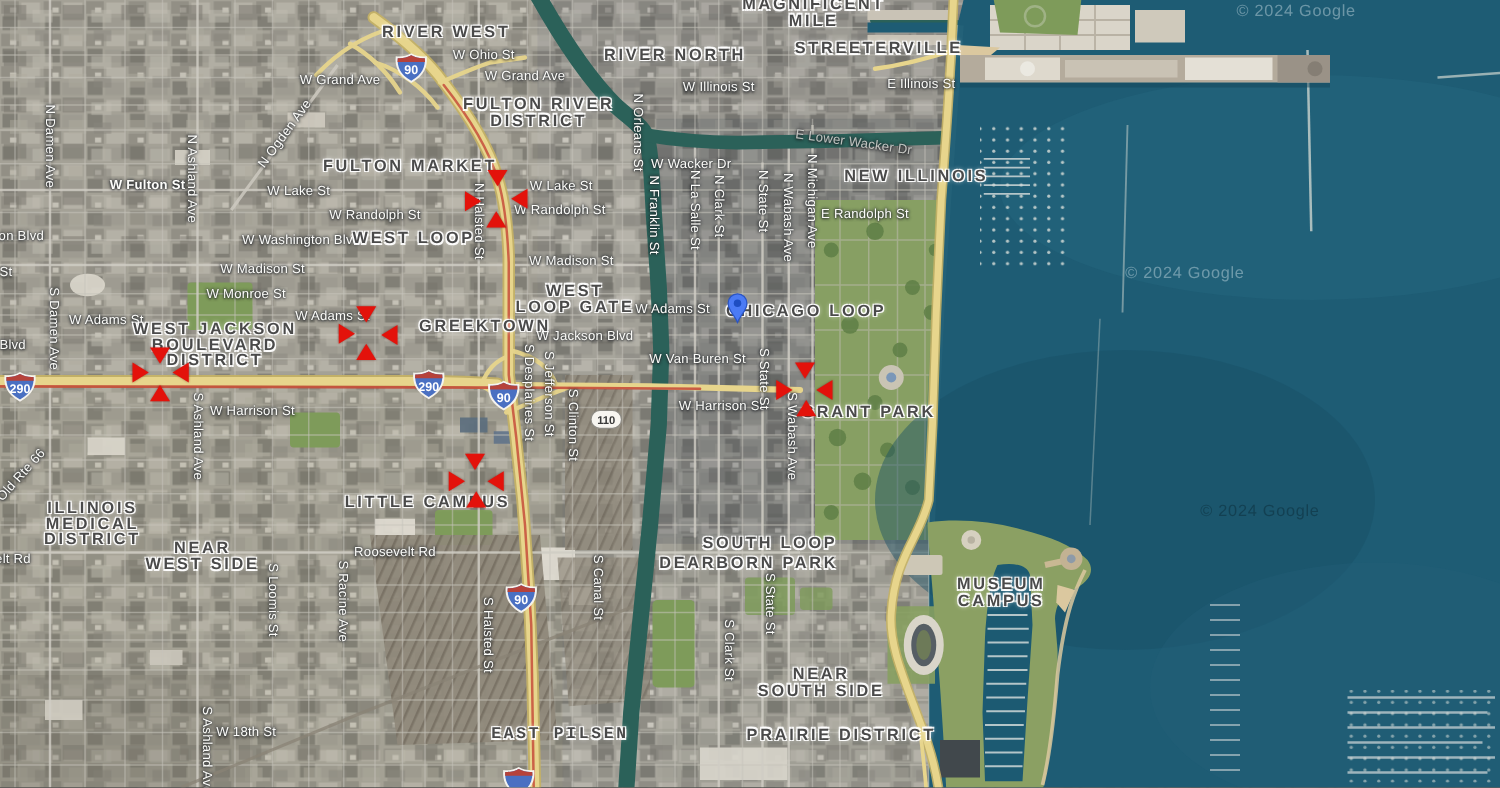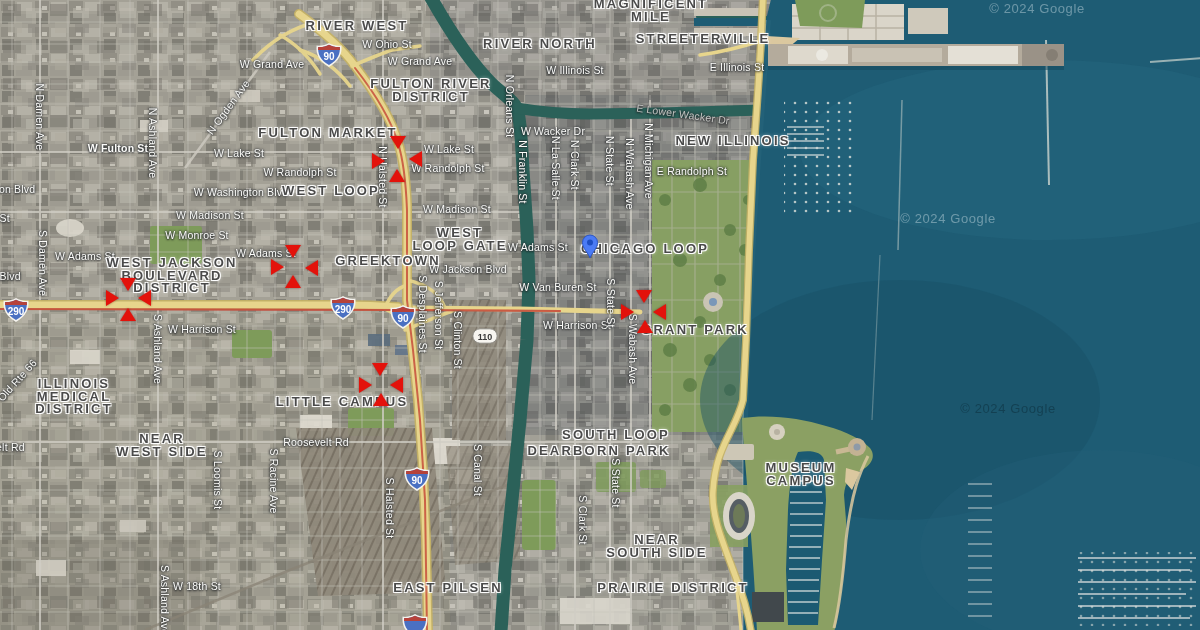--- a/index.html
+++ b/index.html
@@ -348,21 +348,21 @@
       <span>GREEKTOWN</span>
     </div>
     <div class="nh" style="left: 172px; top: 276px;">
       <span>WEST JACKSON</span>
       <span>BOULEVARD</span>
       <span>DISTRICT</span>
     </div>
     <div class="nh" style="left: 695px; top: 330px;">
       <span>GRANT PARK</span>
     </div>
-    <div class="nh" style="left: 74px; top: 397px;">
+    <div class="nh" style="left: 74px; top: 419px;">
       <span>ILLINOIS</span>
       <span>MEDICAL</span>
       <span>DISTRICT</span>
     </div>
     <div class="nh" style="left: 162px; top: 445px;">
       <span>NEAR</span>
       <span>WEST SIDE</span>
     </div>
     <div class="nh" style="left: 342px; top: 402px;">
       <span>LITTLE CAMPUS</span>
@@ -374,21 +374,21 @@
       <span>DEARBORN PARK</span>
     </div>
     <div class="nh" style="left: 801px; top: 474px;">
       <span>MUSEUM</span>
       <span>CAMPUS</span>
     </div>
     <div class="nh" style="left: 657px; top: 546px;">
       <span>NEAR</span>
       <span>SOUTH SIDE</span>
     </div>
-    <div class="nh" style="left: 448px; top: 588px;">
+    <div class="nh" style="left: 448px; top: 588px; font-family: Liberation Mono, monospace;">
       <span>EAST PILSEN</span>
     </div>
     <div class="nh" style="left: 673px; top: 588px;">
       <span>PRAIRIE DISTRICT</span>
     </div>
     <div class="shield" style="left: 329px; top: 57px;"><svg width="27" height="25" viewBox="0 0 27 25">
         <path d="M13.5 .6 C17.4 2.9 22.3 3.7 25.9 3 C26.7 10.8 24.4 18.4 13.5 24.4 C2.6 18.4 .3 10.8 1.1 3 C4.7 3.7 9.6 2.9 13.5 .6Z" fill="#f5f3ee"></path>
         <path d="M13.5 2.2 C16.9 4.2 21.2 4.9 24.3 4.5 C24.8 11 22.6 17.3 13.5 22.6 C4.4 17.3 2.2 11 2.7 4.5 C5.8 4.9 10.1 4.2 13.5 2.2Z" fill="#4a70c2"></path>
         <path d="M13.5 2.2 C16.9 4.2 21.2 4.9 24.3 4.5 L24.5 7.6 L2.5 7.6 L2.7 4.5 C5.8 4.9 10.1 4.2 13.5 2.2Z" fill="#b6423a"></path>
         <text x="13.5" y="17.5" text-anchor="middle" font-size="10" font-weight="bold" fill="#fff" font-family="Liberation Sans,sans-serif">90</text>

